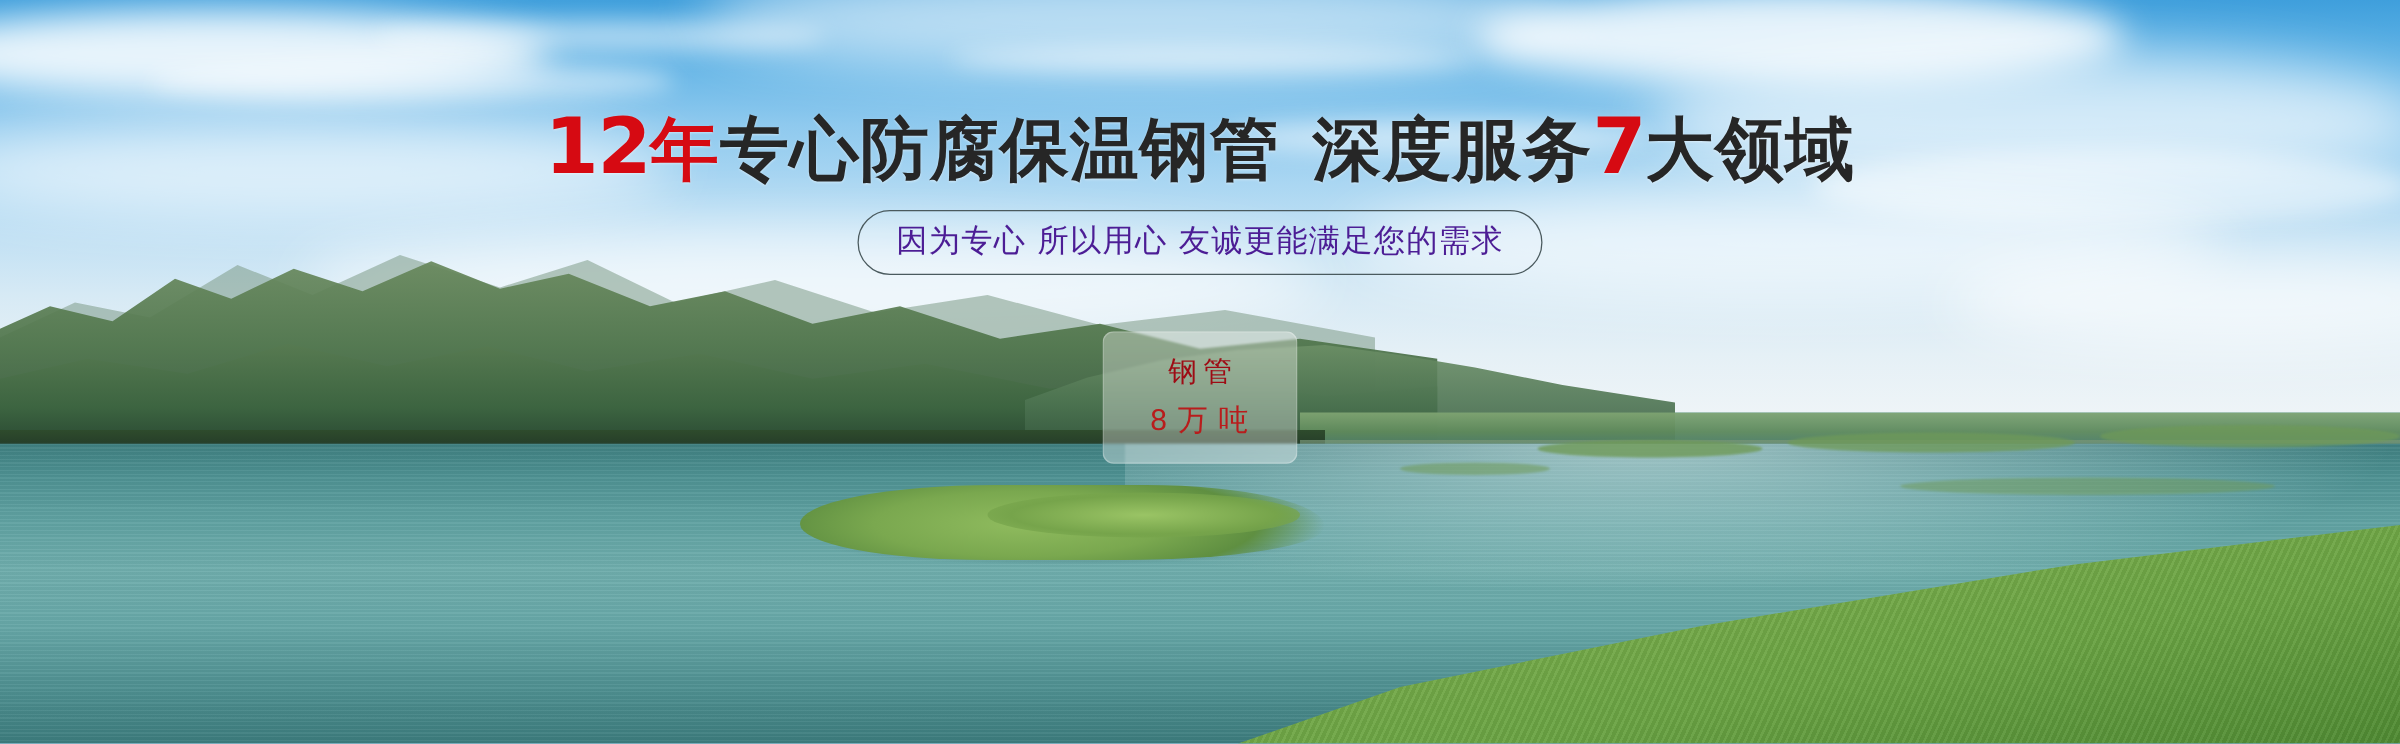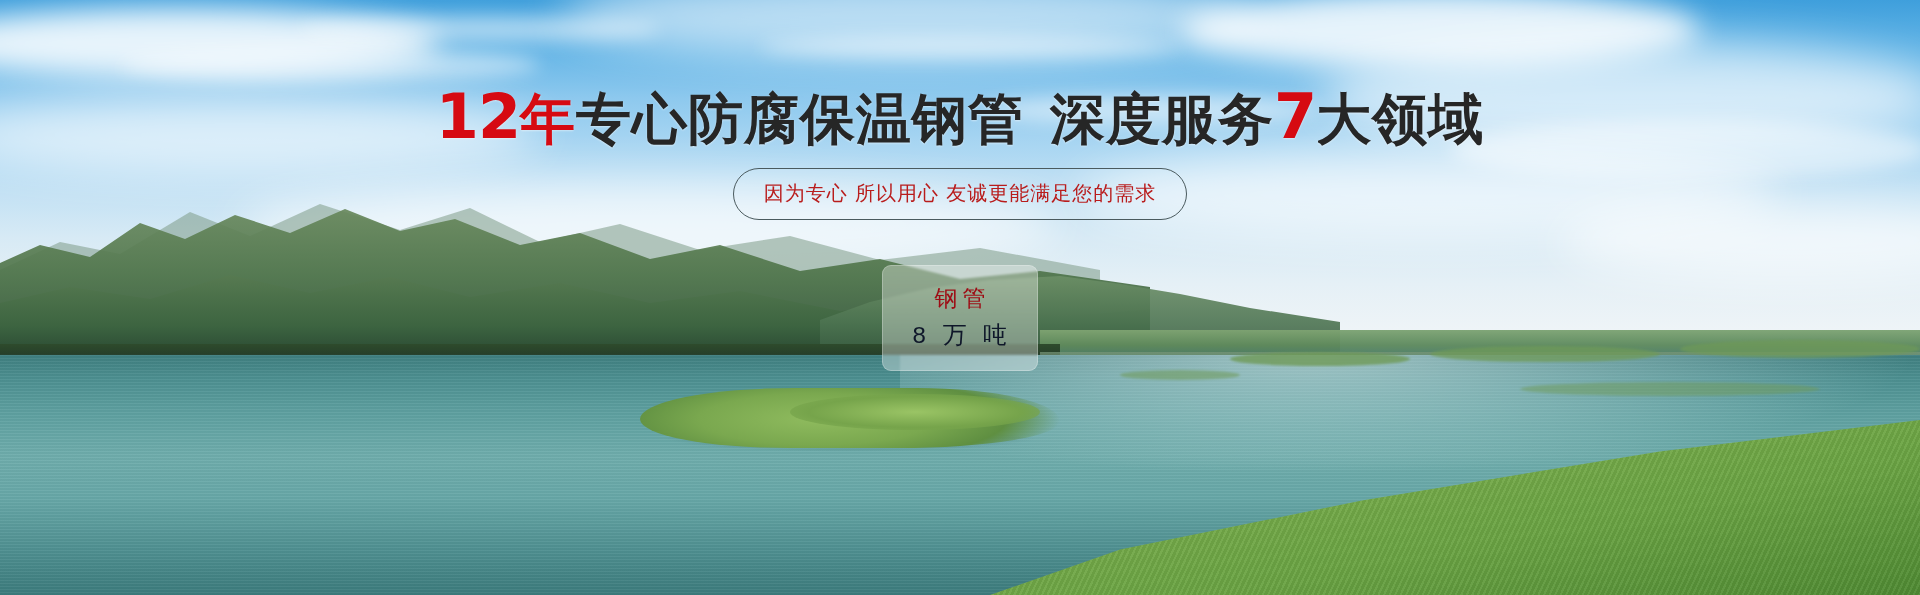--- a/index.html
+++ b/index.html
@@ -171,23 +171,23 @@
 
   .subtitle-wrap {
     position:absolute; left:0; top:168px; width:1920px;
     display:flex; justify-content:center;
   }
   .subtitle {
     border:1.6px solid #4a5a5e;
     border-radius:26px;
     padding:9px 30px 11px;
     font-family:"DejaVu Sans","Liberation Sans",sans-serif;
-    font-size:20px;
+    font-size:25px;
     line-height:30px;
-    color:#b91c1c;
+    color:#4c1d95;
     white-space:nowrap;
     letter-spacing:1px;
     background:rgba(255,255,255,0.05);
   }
 
   .cards {
     position:absolute; left:0; top:265px; width:1920px;
     display:flex; justify-content:center; align-items:flex-start;
     gap:6px;
   }
@@ -204,24 +204,24 @@
   .card .label {
     font-family:"DejaVu Serif","Liberation Serif",serif;
     font-size:23px;
     line-height:24px;
     color:#9e0b14;
     letter-spacing:5px;
     text-indent:5px;
     font-weight:normal;
   }
   .card .value {
-    font-family:Liberation Mono, monospace;
+    font-family:Liberation Sans, sans-serif;
     font-size:24px;
     line-height:26px;
-    color:#0f172a;
+    color:#b91c1c;
     letter-spacing:1px;
     white-space:nowrap;
   }
   .card .value sup { font-size:15px; vertical-align:super; }
 </style>
 </head>
 <body>
 
 <div class="banner">
 

